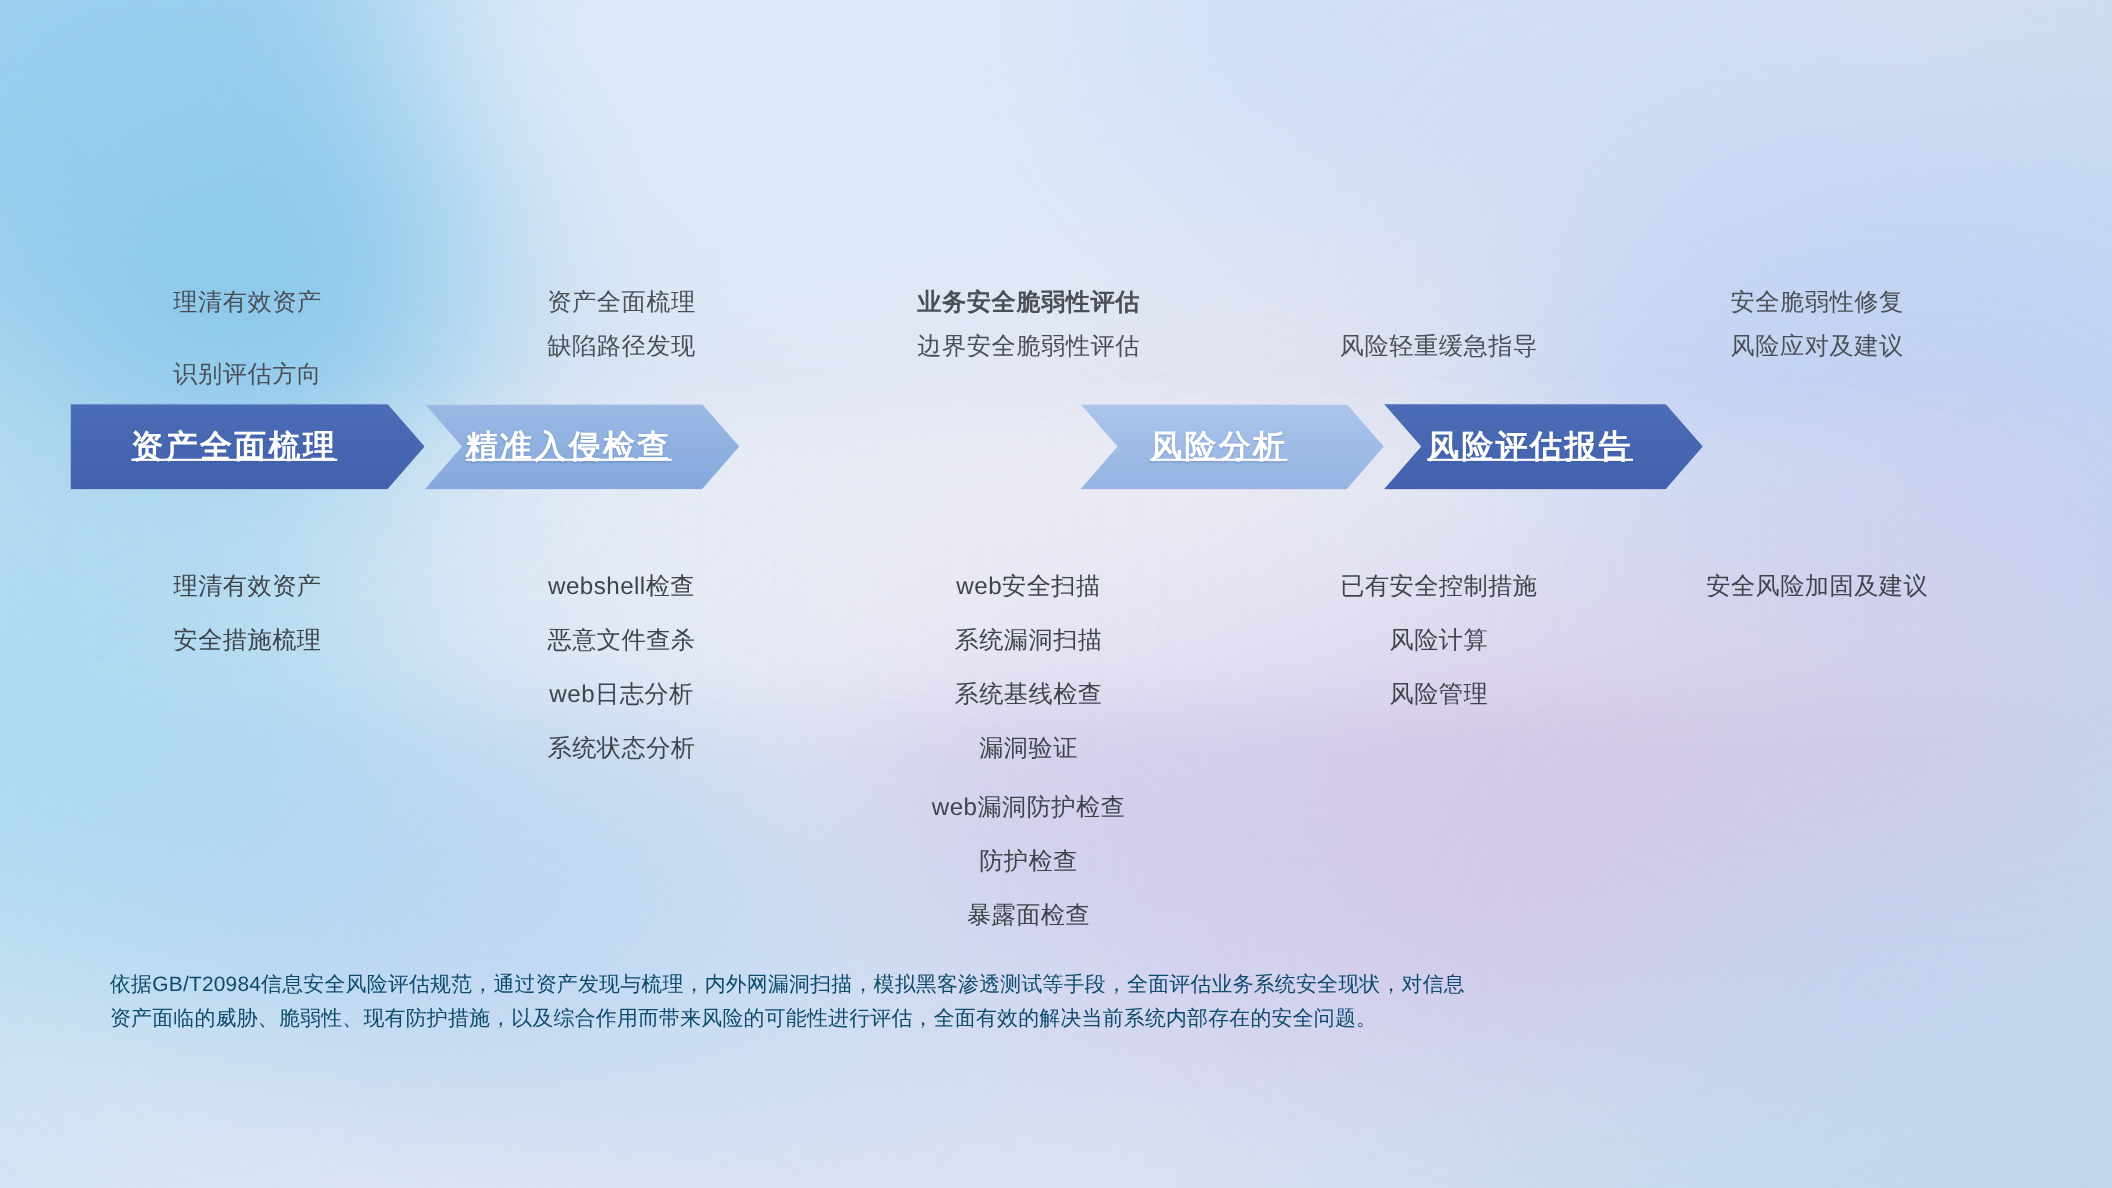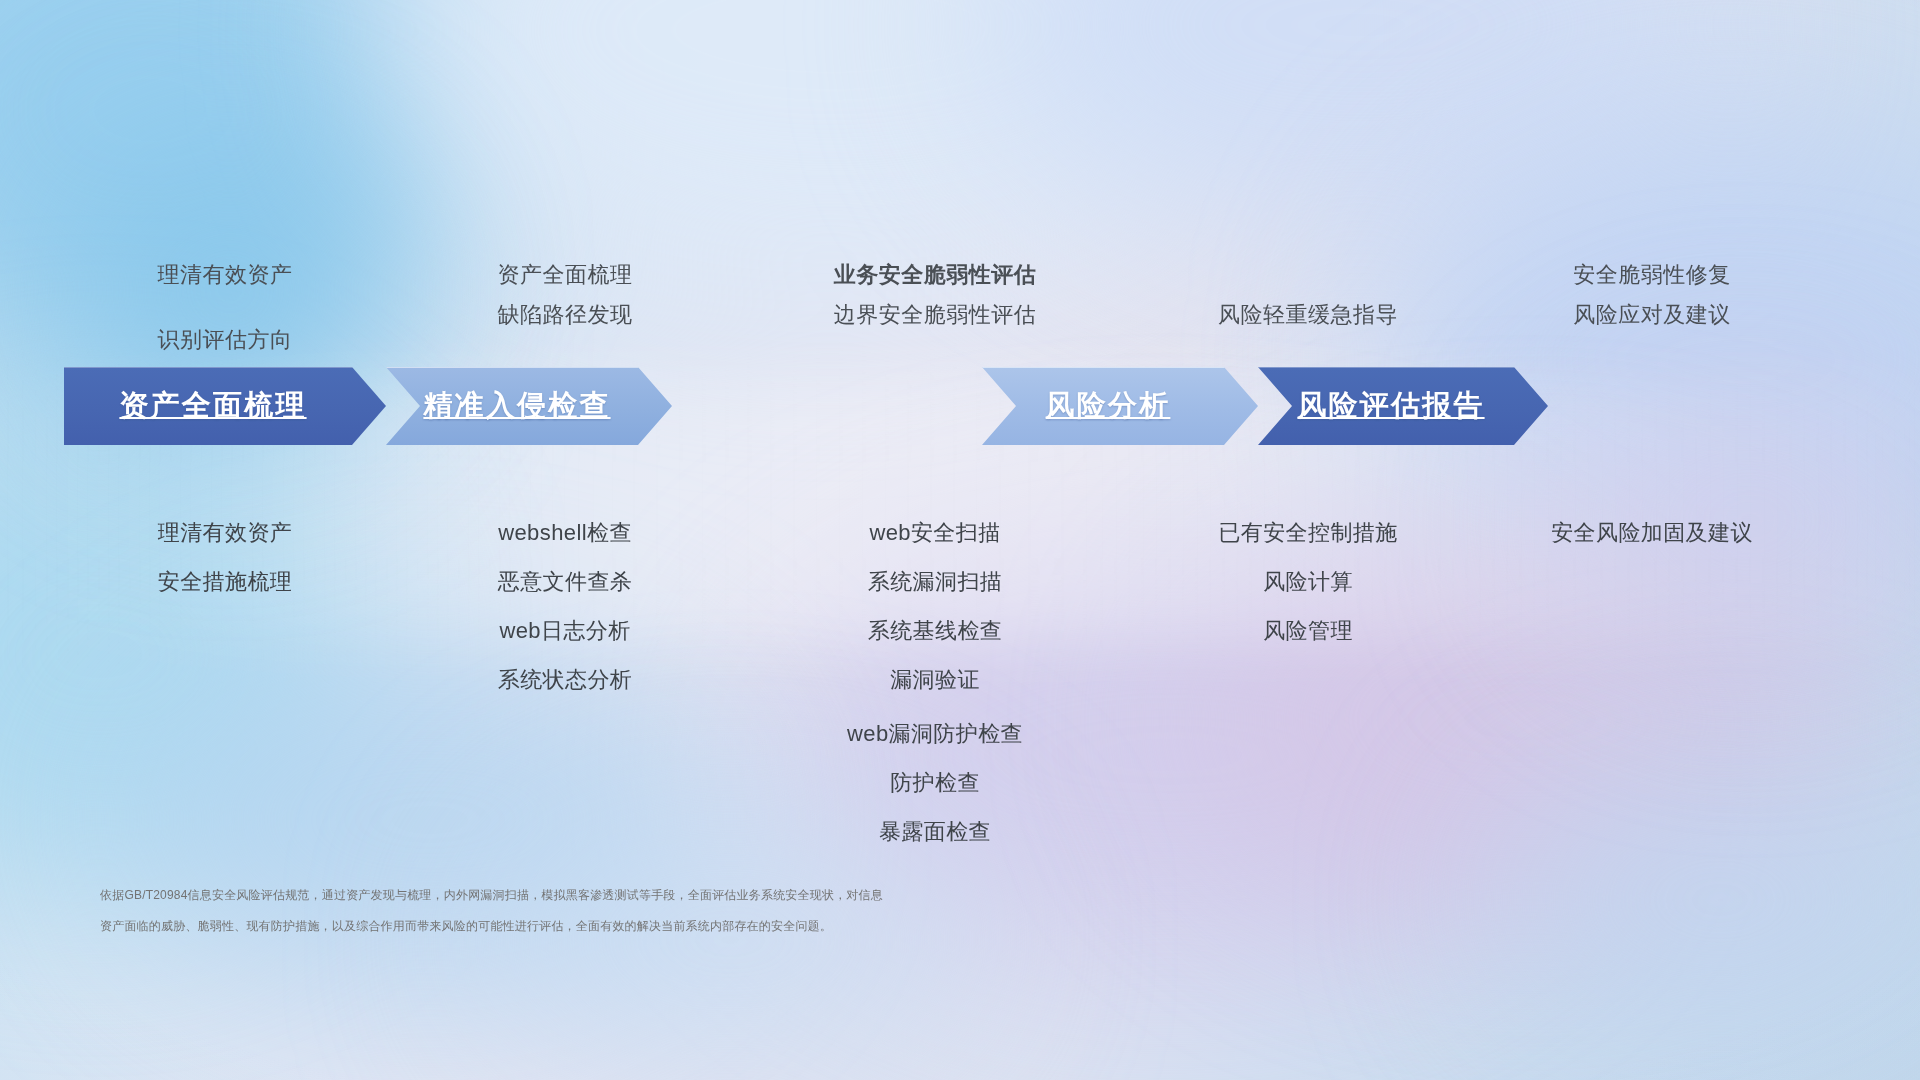--- a/index.html
+++ b/index.html
@@ -62,21 +62,21 @@
   
   .botCol{position:absolute;display:flex;flex-direction:column;align-items:center;}
   .capBot{
     font-size:22px;color:#3f444a;letter-spacing:.4px;line-height:1;
     white-space:nowrap;margin-bottom:18px;
   }
 
   
   #footer{
     position:absolute;left:100px;top:880px;width:1510px;
-    font-size:12px;line-height:31px;color:#737373;letter-spacing:.2px;
+    font-size:19px;line-height:31px;color:#0c4a6e;letter-spacing:.2px;
   }
   #footer p{margin:0;}
 </style>
 </head>
 <body>
 
 <div id="bg">
   <div class="bgBase"></div>
   <div class="blob b1"></div>
   <div class="blob b2"></div>

